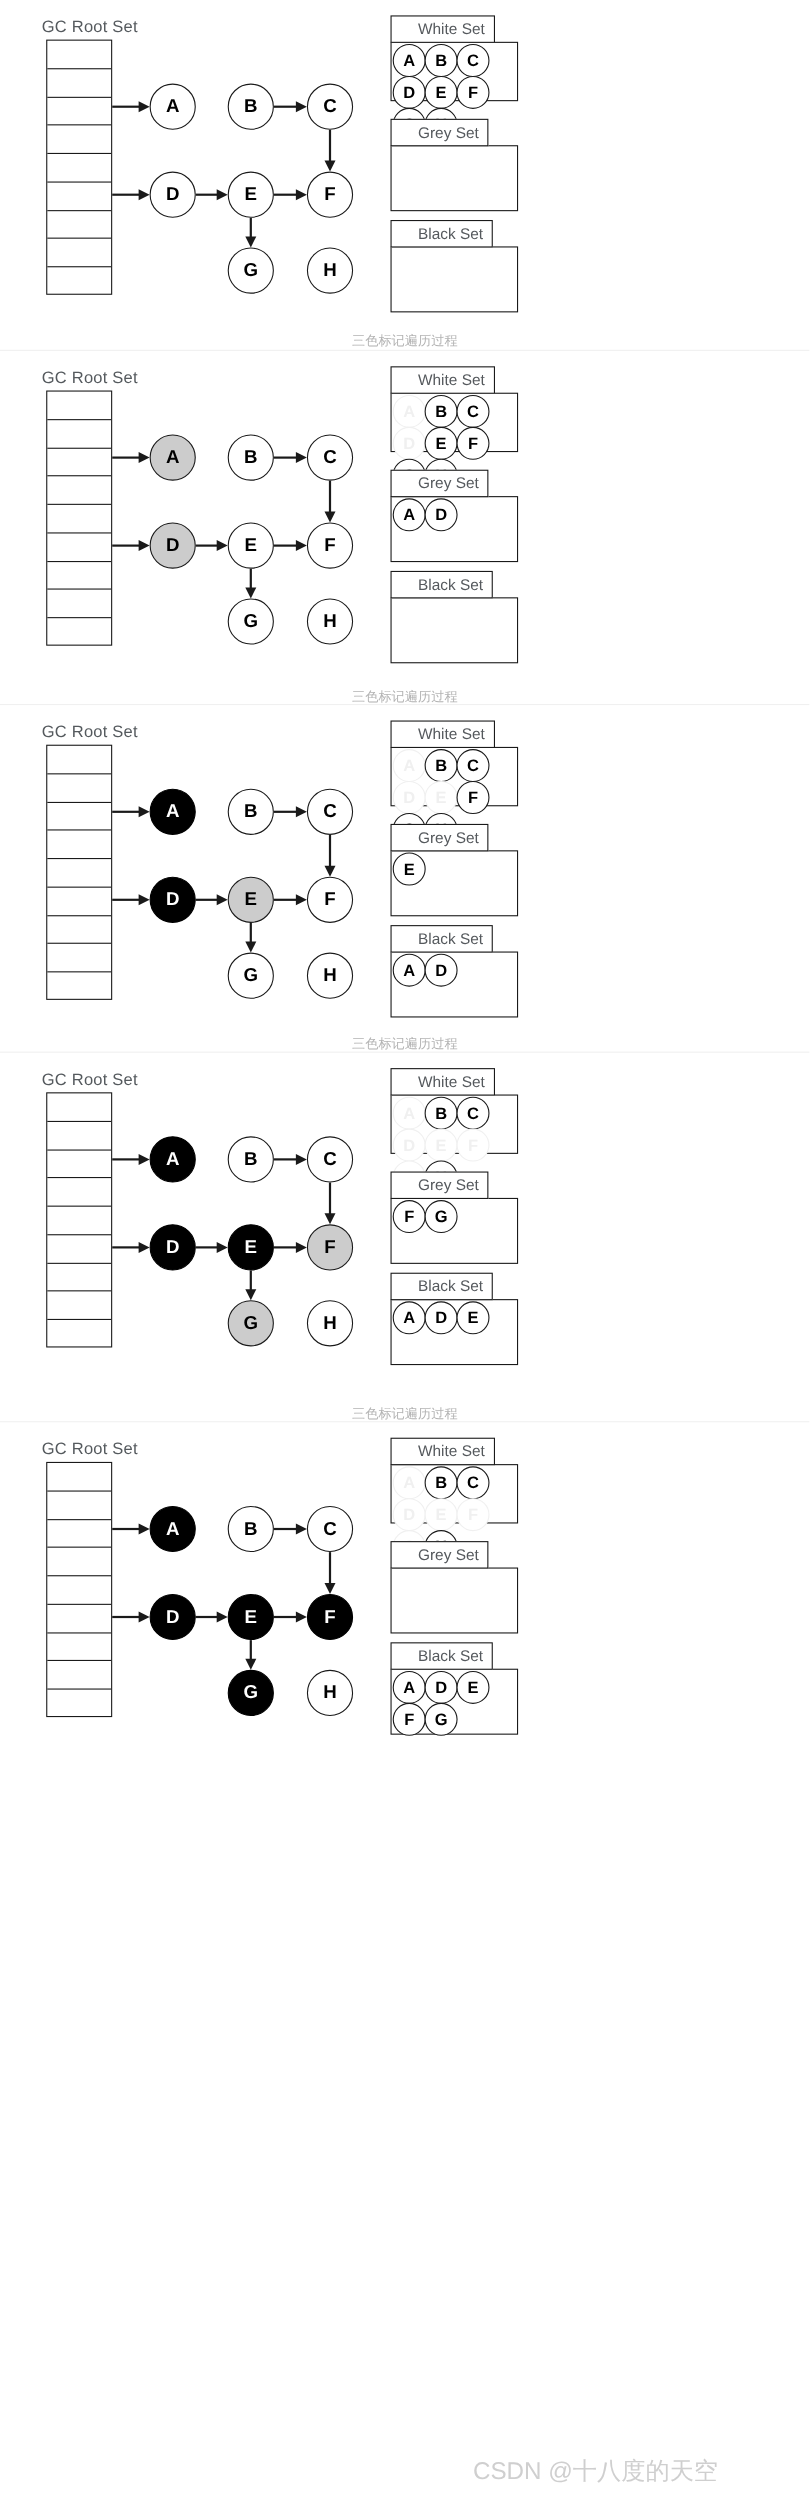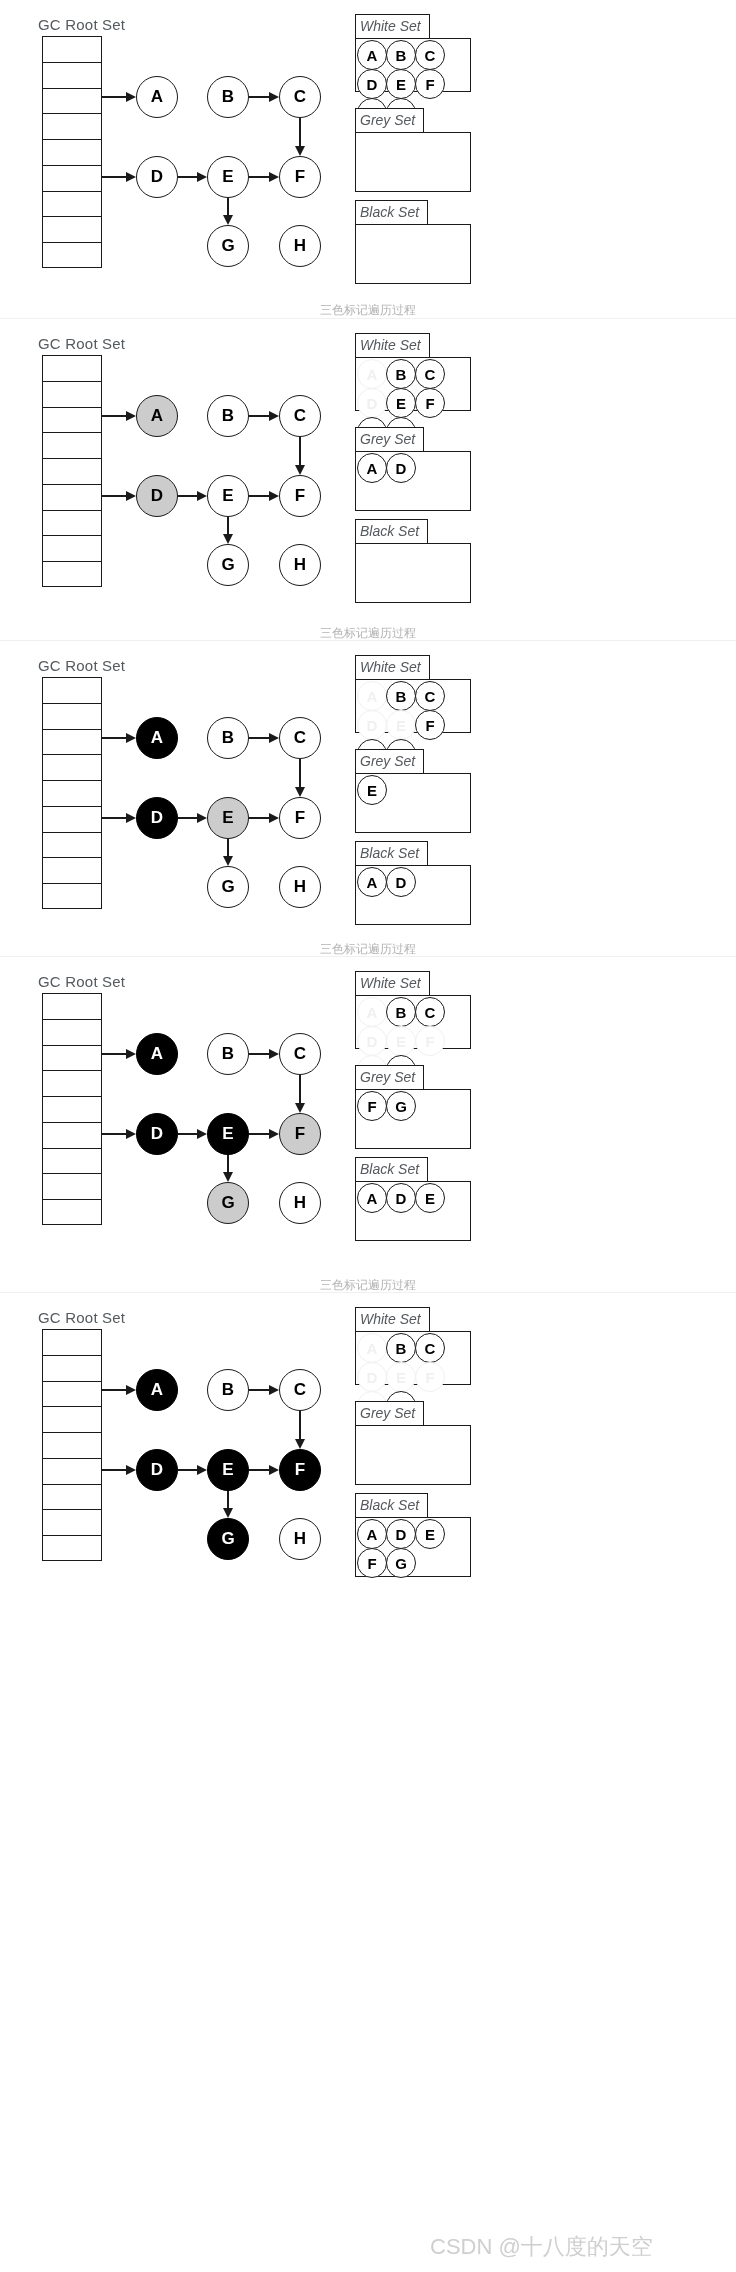--- a/index.html
+++ b/index.html
@@ -82,25 +82,24 @@
 
   
   .setbox { position: absolute; }
   .setbox .tab {
     position: absolute;
     top: 0; left: 0;
     border: 1.4px solid #1a1a1a;
     background: #ffffff;
     font-size: 14px;
     color: #55595d;
-    padding: 3px 8px 4px 4px;
+    padding: 3px 8px 4px 24px;
     z-index: 3;
     white-space: nowrap;
     line-height: 1.15;
-    font-style: italic;
   }
   .setbox .body {
     position: absolute;
     border: 1.4px solid #1a1a1a;
     background: #ffffff;
     z-index: 1;
     overflow: visible;
   }
   .setbox .chips {
     position: absolute;

